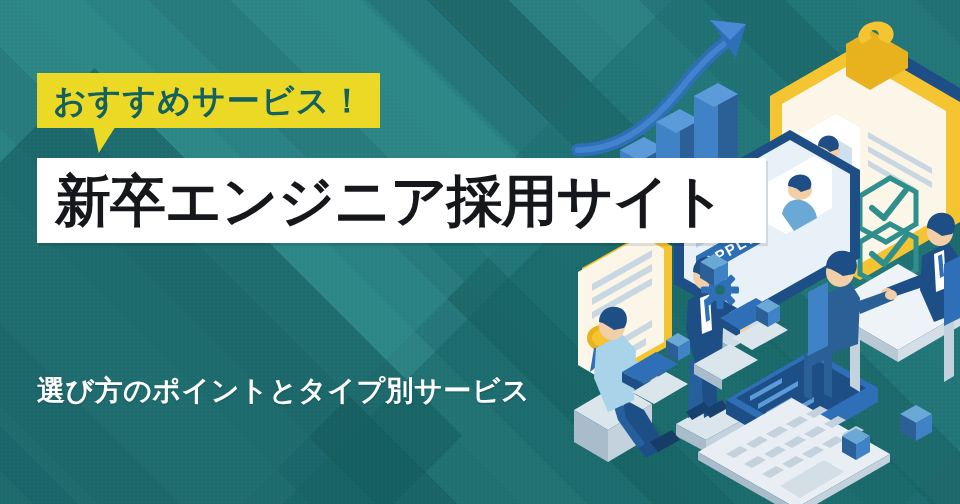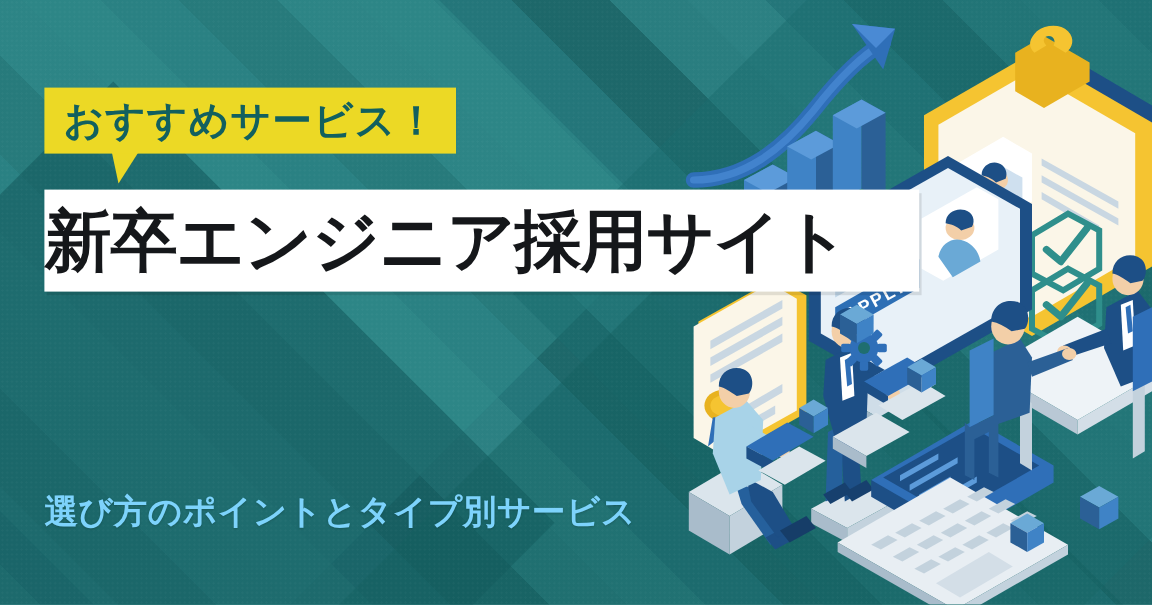--- a/index.html
+++ b/index.html
@@ -76,28 +76,28 @@
   .headline{
     position:absolute;background:#ffffff;
     display:flex;align-items:center;
     box-shadow:2px 3px 0 rgba(0,0,0,.10);
   }
   .headline-1{left:37px;top:158px;width:729px;height:85px;}
   .headline-2{left:37px;top:264px;width:557px;height:85px;}
   .headline-text{
     font-size:56px;font-weight:700;color:#15171a;
     line-height:1;letter-spacing:-1px;white-space:nowrap;
+    padding-left:18px;
   }
 
   .subtitle{
     position:absolute;left:37px;top:372px;
-    font-size:28px;font-weight:700;color:#7dd3fc;
+    font-size:28px;font-weight:700;color:#ffffff;
     letter-spacing:.5px;white-space:nowrap;
     text-shadow:0 1px 2px rgba(0,0,0,.18);
-    margin-top:36px;
   }
 
   
   .art{position:absolute;right:0;top:0;width:400px;height:504px;}
   .art svg{display:block;}
 </style>
 </head>
 <body>
 
 <div id="banner">

